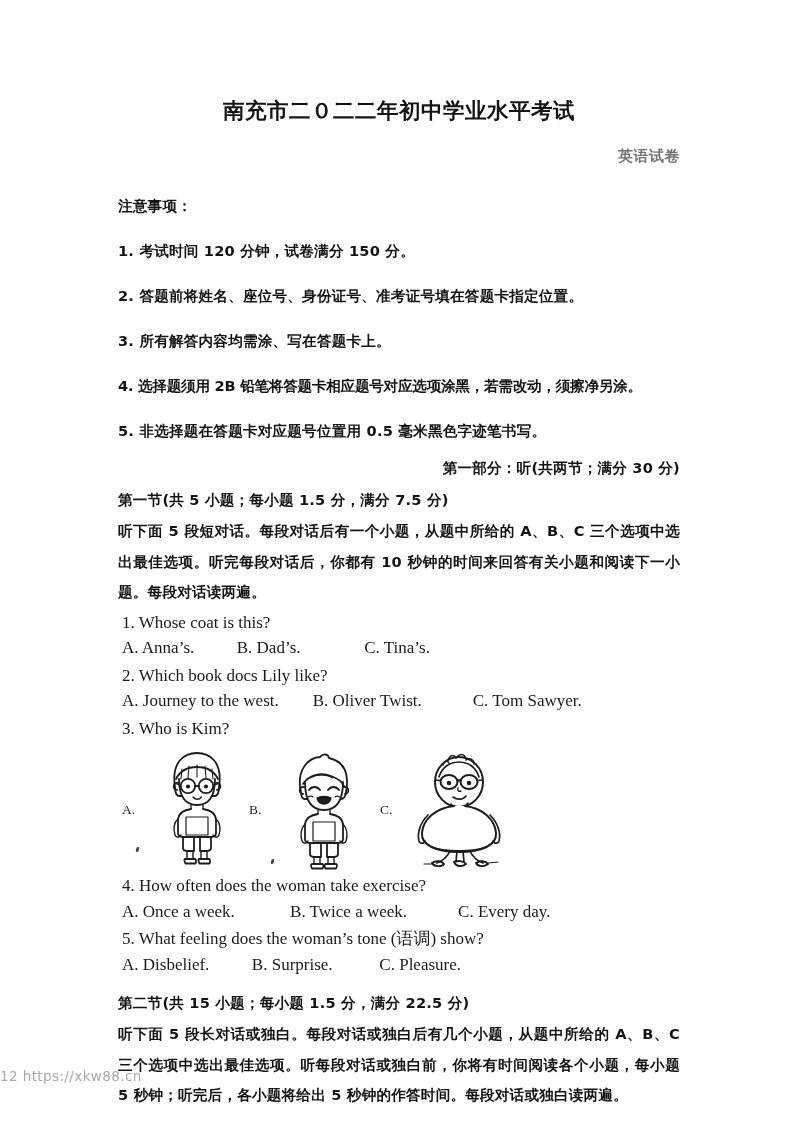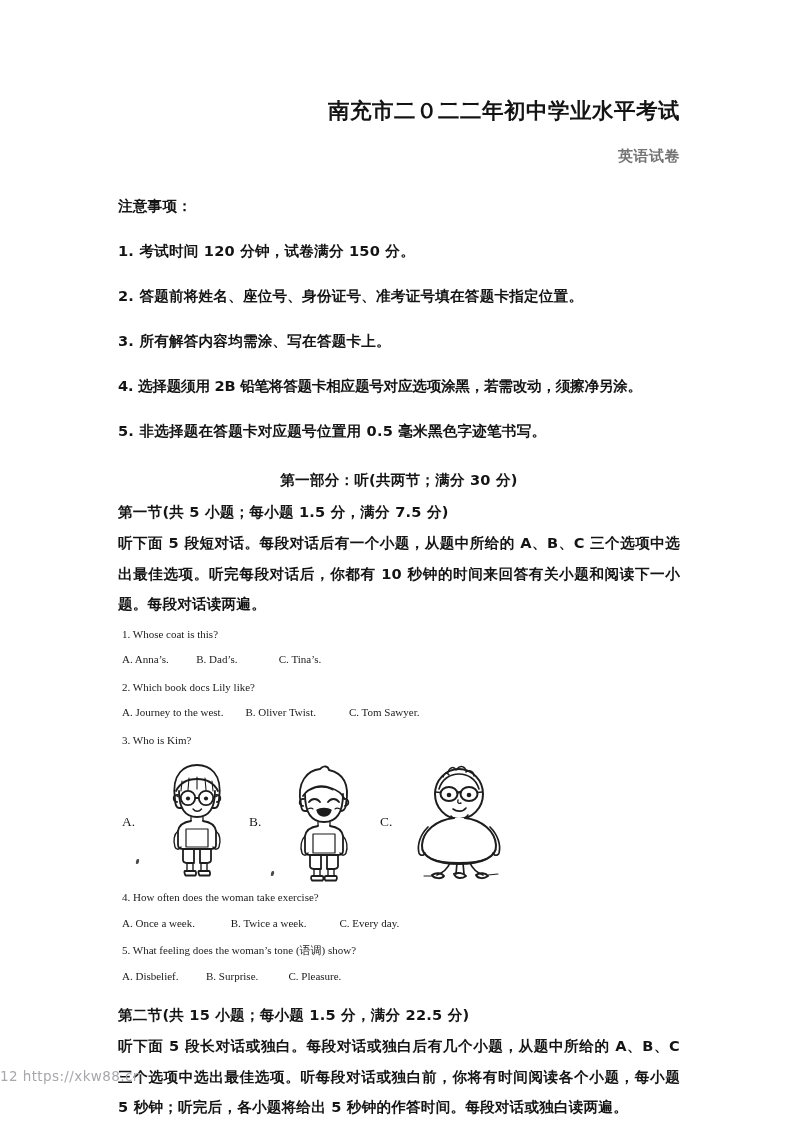--- a/index.html
+++ b/index.html
@@ -18,21 +18,21 @@
   }
   .content {
     position: absolute;
     left: 118px;
     top: 0;
     width: 562px;
   }
 
   
   .doc-title {
-    text-align: right;
+    text-align: center;
     font-family: "DejaVu Sans", "Liberation Sans", sans-serif;
     font-weight: bold;
     font-size: 21.5px;
     letter-spacing: 0.5px;
     margin-top: 96px;
     color: #141414;
   }
   .doc-subtitle {
     text-align: right;
     font-family: "DejaVu Sans", "Liberation Sans", sans-serif;
@@ -57,37 +57,37 @@
   }
   .notice-item {
     margin-top: 16px;
     white-space: nowrap;
   }
   .notice-item.tight {
     letter-spacing: -0.25px;
   }
 
   .part-title {
-    text-align: center;
-    margin-top: 20px;
+    text-align: right;
+    margin-top: 8px;
   }
   .sec-head {
     margin-top: 3px;
   }
   .sec-body {
     margin-top: 2px;
     text-align: justify;
     text-justify: inter-ideograph;
     line-height: 30.5px;
   }
 
   
   .q {
     font-family: "Liberation Serif", "DejaVu Serif", serif;
-    font-size: 11px;
+    font-size: 17px;
     line-height: 25.5px;
     color: #1a1a1a;
     margin-left: 4px;
     white-space: pre;
   }
   .q-stem { margin-top: 2px; }
   .q-opts { margin-top: 0px; }
 
   
   .fig-row {

